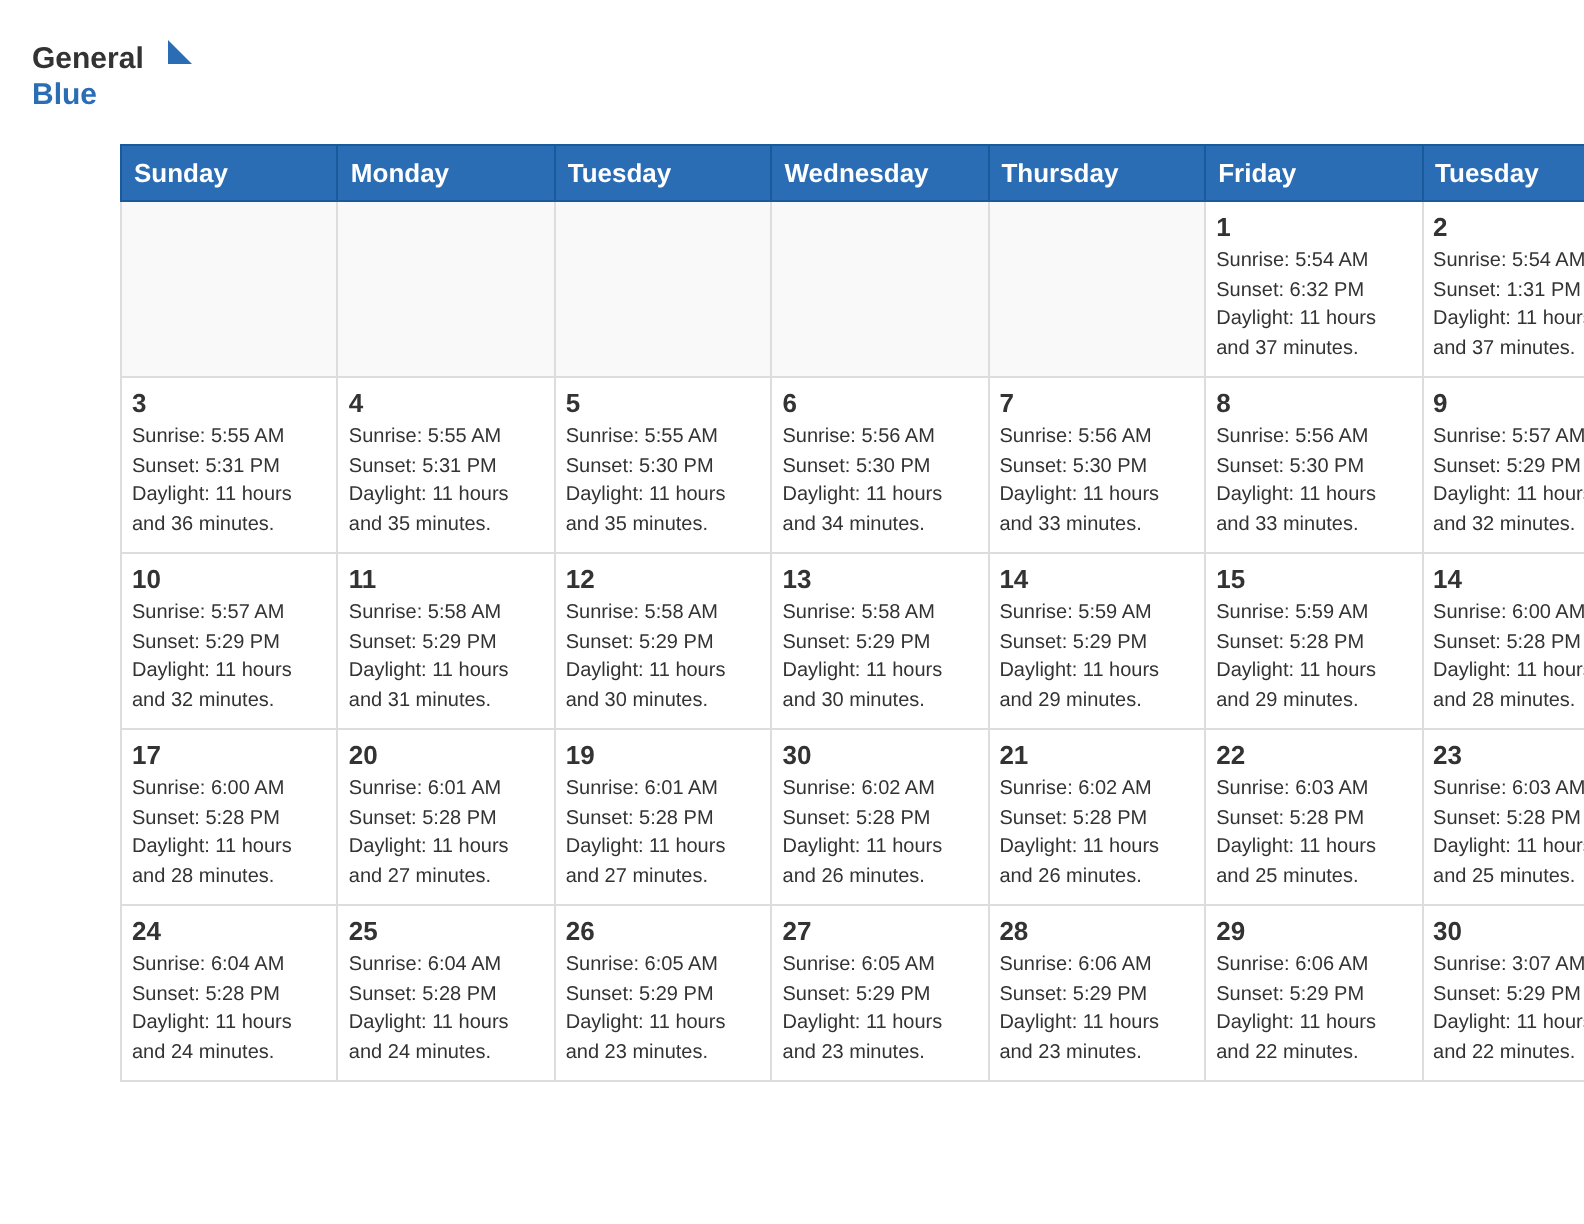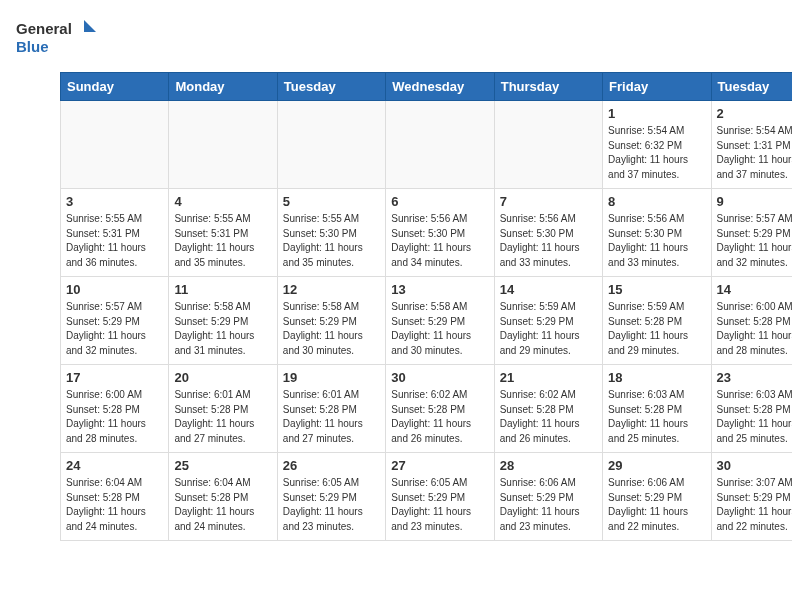--- a/index.html
+++ b/index.html
@@ -256,21 +256,21 @@
 and 26 minutes.</div>
         </td>
         <td>
           <span class="day-number">21</span>
           <div class="day-info">Sunrise: 6:02 AM
 Sunset: 5:28 PM
 Daylight: 11 hours
 and 26 minutes.</div>
         </td>
         <td>
-          <span class="day-number">18</span>
+          <span class="day-number">22</span>
           <div class="day-info">Sunrise: 6:03 AM
 Sunset: 5:28 PM
 Daylight: 11 hours
 and 25 minutes.</div>
         </td>
         <td>
           <span class="day-number">23</span>
           <div class="day-info">Sunrise: 6:03 AM
 Sunset: 5:28 PM
 Daylight: 11 hours

